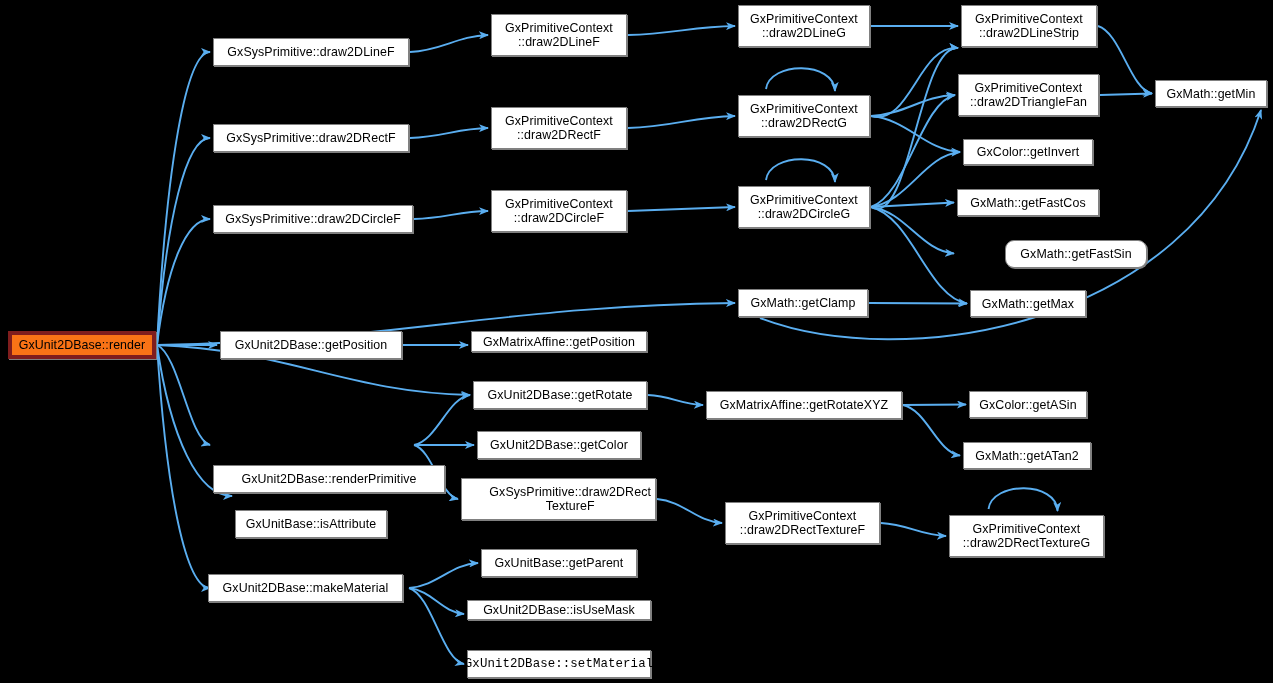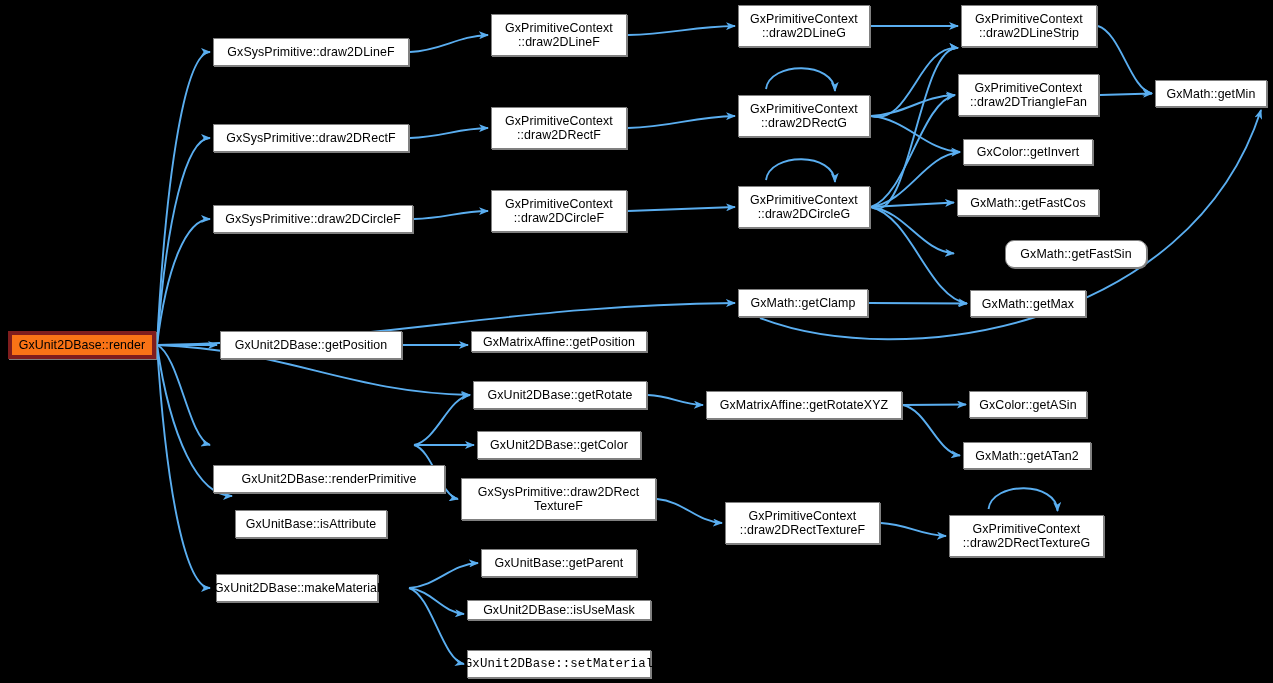--- a/index.html
+++ b/index.html
@@ -108,31 +108,31 @@
       </g>
   </svg>
   <div id="node-layer">
       <div class="node root" style="left: 8px; top: 331px; width: 148px; height: 28px;"><span class="node-label">GxUnit2DBase::render</span></div>
       <div class="node" style="left: 213px; top: 38px; width: 196px; height: 28px;"><span class="node-label">GxSysPrimitive::draw2DLineF</span></div>
       <div class="node" style="left: 213px; top: 124px; width: 196px; height: 28px;"><span class="node-label">GxSysPrimitive::draw2DRectF</span></div>
       <div class="node" style="left: 213px; top: 205px; width: 200px; height: 28px;"><span class="node-label">GxSysPrimitive::draw2DCircleF</span></div>
       <div class="node" style="left: 220px; top: 331px; width: 182px; height: 28px;"><span class="node-label">GxUnit2DBase::getPosition</span></div>
       <div class="node" style="left: 213px; top: 431px; width: 232px; height: 28px; margin-top: 34px;"><span class="node-label">GxUnit2DBase::renderPrimitive</span></div>
       <div class="node" style="left: 235px; top: 482px; width: 152px; height: 28px; margin-top: 28px;"><span class="node-label">GxUnitBase::isAttribute</span></div>
-      <div class="node" style="left: 216px; top: 574px; width: 162px; height: 28px;"><span class="node-label">GxUnit2DBase::makeMaterial</span></div>
+      <div class="node" style="left: 208px; top: 574px; width: 195px; height: 28px;"><span class="node-label">GxUnit2DBase::makeMaterial</span></div>
       <div class="node" style="left: 491px; top: 14px; width: 136px; height: 42px;"><span class="node-label">GxPrimitiveContext
 ::draw2DLineF</span></div>
       <div class="node" style="left: 491px; top: 107px; width: 136px; height: 42px;"><span class="node-label">GxPrimitiveContext
 ::draw2DRectF</span></div>
       <div class="node" style="left: 491px; top: 190px; width: 136px; height: 42px;"><span class="node-label">GxPrimitiveContext
 ::draw2DCircleF</span></div>
       <div class="node" style="left: 471px; top: 331px; width: 176px; height: 21px; align-items: center;"><span class="node-label">GxMatrixAffine::getPosition</span></div>
       <div class="node" style="left: 473px; top: 381px; width: 174px; height: 28px;"><span class="node-label">GxUnit2DBase::getRotate</span></div>
       <div class="node" style="left: 477px; top: 431px; width: 164px; height: 28px; text-align: center;"><span class="node-label">GxUnit2DBase::getColor</span></div>
-      <div class="node" style="left: 461px; top: 478px; width: 195px; height: 42px;"><span class="node-label">GxSysPrimitive::draw2DRect
+      <div class="node" style="left: 461px; top: 478px; width: 195px; height: 42px; justify-content: flex-end;"><span class="node-label">GxSysPrimitive::draw2DRect
 TextureF</span></div>
       <div class="node" style="left: 481px; top: 549px; width: 156px; height: 28px;"><span class="node-label">GxUnitBase::getParent</span></div>
       <div class="node" style="left: 467px; top: 600px; width: 184px; height: 20px;"><span class="node-label">GxUnit2DBase::isUseMask</span></div>
       <div class="node" style="left: 467px; top: 650px; width: 184px; height: 28px; font-family: Liberation Mono, monospace;"><span class="node-label">GxUnit2DBase::setMaterial</span></div>
       <div class="node" style="left: 738px; top: 5px; width: 132px; height: 42px;"><span class="node-label">GxPrimitiveContext
 ::draw2DLineG</span></div>
       <div class="node" style="left: 738px; top: 95px; width: 132px; height: 42px;"><span class="node-label">GxPrimitiveContext
 ::draw2DRectG</span></div>
       <div class="node" style="left: 738px; top: 186px; width: 132px; height: 42px;"><span class="node-label">GxPrimitiveContext
 ::draw2DCircleG</span></div>

